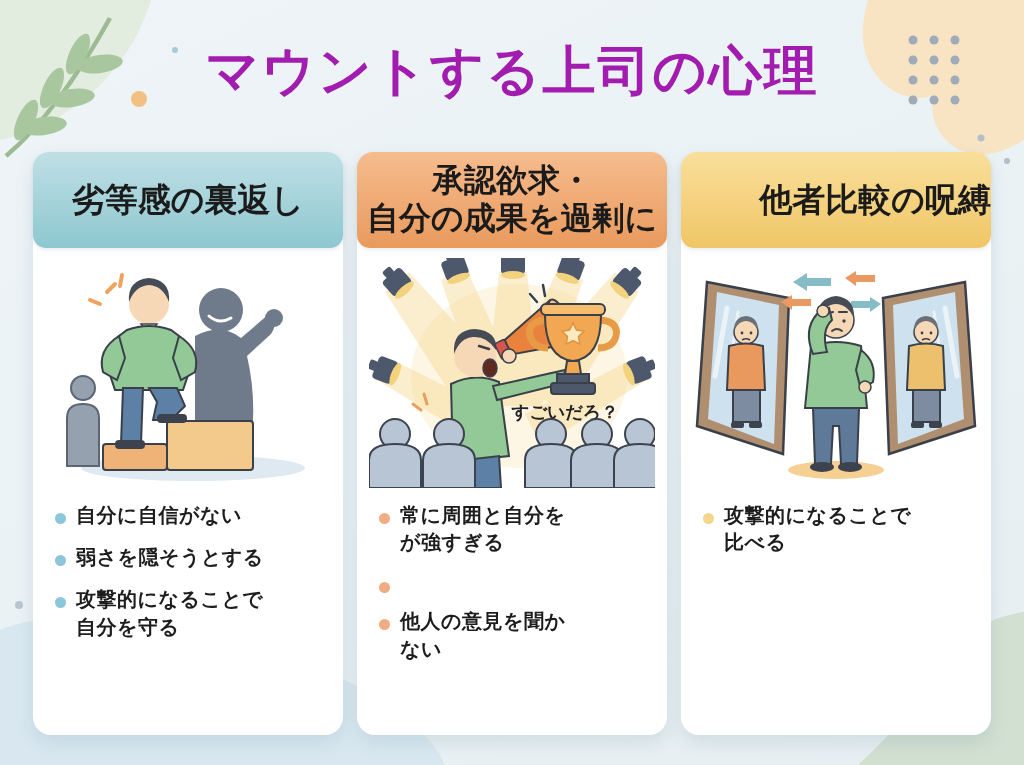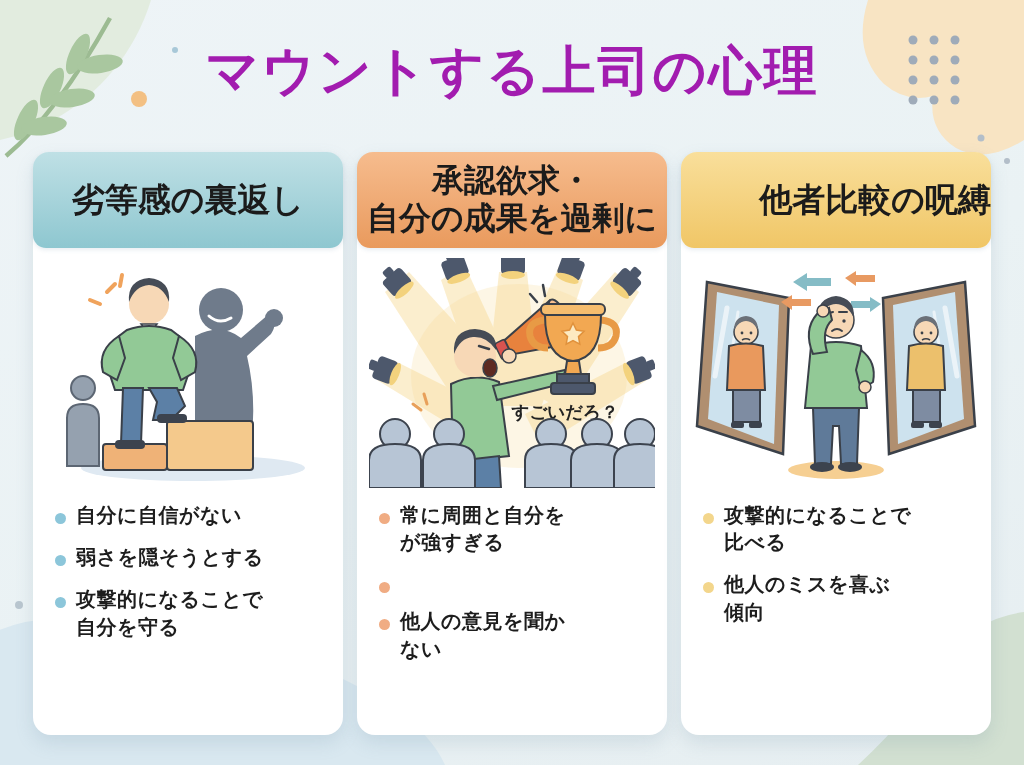--- a/index.html
+++ b/index.html
@@ -332,22 +332,17 @@
             <ellipse cx="157" cy="209" rx="12" ry="5" fill="#3c434e"></ellipse>
           </g>
         </svg>
       </div>
       <ul class="bullets">
         <li>
             <span class="dot"></span>
             <span class="bt">攻撃的になることで
 比べる</span>
           </li>
-        <li>
-            <span class="dot"></span>
-            <span class="bt">他人のミスを喜ぶ
-傾向</span>
-          </li>
       </ul>
     </section>
 
   </div>
 </div>
 
 </body></html>

